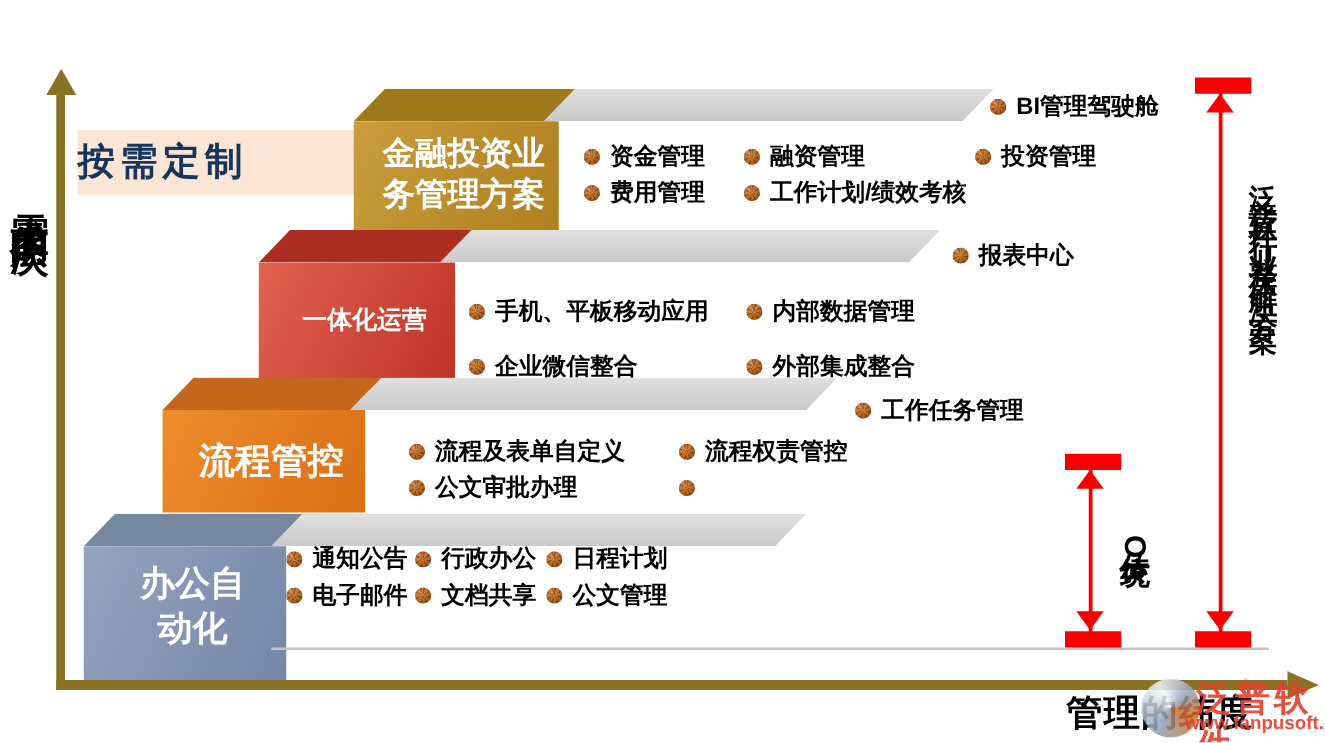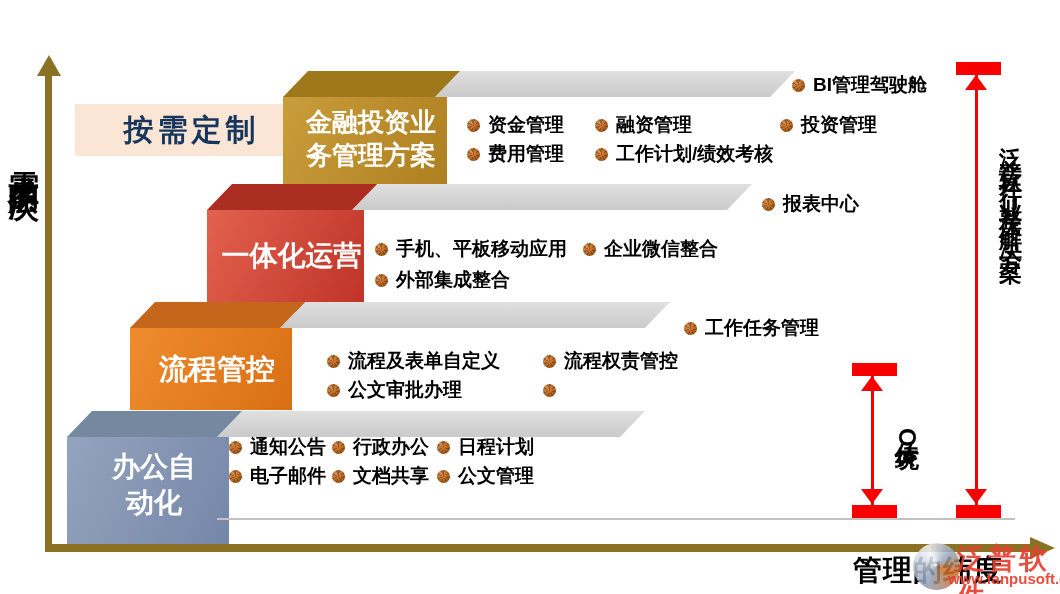--- a/index.html
+++ b/index.html
@@ -13,21 +13,21 @@
     border-left:12px solid transparent;border-right:12px solid transparent;border-bottom:21px solid var(--axis-gold,#8A7124);}
   .x-axis-line{position:absolute;left:45px;top:544px;width:985px;height:8px;background:var(--axis-gold,#8A7124);}
   .x-axis-head{position:absolute;left:1030px;top:537px;width:0;height:0;
     border-top:11px solid transparent;border-bottom:11px solid transparent;border-left:25px solid var(--axis-gold,#8A7124);}
   .y-axis-label{position:absolute;left:2px;top:146px;writing-mode:vertical-rl;
     font-size:31px;font-weight:700;letter-spacing:5px;}
   .x-axis-label{position:absolute;left:853px;top:551px;font-size:29px;font-weight:700;letter-spacing:1px;}
   
   .badge{position:absolute;left:62px;top:104px;width:233px;height:52px;background:var(--badge-bg,#FBE5D5);
     color:var(--badge-fg,#17365D);font-size:30px;font-weight:700;letter-spacing:4px;
-    text-align:center;line-height:52px;margin-left:13px;}
+    line-height:52px;}
   
   .tier{position:absolute;inset:0;}
   .cube-top,.band{position:absolute;height:26px;
     clip-path:polygon(25px 0,100% 0,calc(100% - 25px) 100%,0 100%);}
   .band{background:linear-gradient(#E0E0E0,#CACACA);}
   .cube-top{background:var(--c-top);}
   .cube-front{position:absolute;background:linear-gradient(115deg,var(--c-f1),var(--c-f2));
     color:#fff;text-align:center;white-space:pre-line;font-weight:700;padding-left:12px;}
   .face{position:absolute;display:grid;align-content:start;row-gap:1px;}
   .item{display:flex;align-items:center;gap:8px;height:28px;font-size:19px;font-weight:700;}
@@ -36,23 +36,23 @@
                radial-gradient(circle at 35% 30%,#DE8F4F,#B4641E 55%,#7A3C0C 95%);}
   .shelf-label{position:absolute;display:flex;align-items:center;gap:8px;font-size:19px;font-weight:700;}
   
   #tier0 .cube-top{left:283px;top:71px;width:177px;}
   #tier0 .cube-front{left:283px;top:97px;width:152px;height:88px;font-size:26px;line-height:33px;padding-top:9px;}
   #tier0 .band{left:435px;top:71px;width:360px;}
   #tier0 .face{left:435px;top:97px;width:555px;height:95px;padding:14px 0 0 32px;grid-template-columns:128px 185px 1fr;}
   #tier0 .shelf-label{left:792px;top:72px;}
   
   #tier1 .cube-top{left:207px;top:184px;width:170px;}
-  #tier1 .cube-front{left:207px;top:210px;width:145px;height:102px;font-size:28px;line-height:92px;}
+  #tier1 .cube-front{left:207px;top:210px;width:145px;height:102px;font-size:20px;line-height:92px;}
   #tier1 .band{left:352px;top:184px;width:400px;}
-  #tier1 .face{left:352px;top:210px;width:610px;height:95px;padding:24px 0 0 23px;grid-template-columns:208px 1fr;}
+  #tier1 .face{left:352px;top:210px;width:610px;height:95px;padding:24px 0 0 23px;grid-template-columns:208px 1fr;gap:14px;}
   #tier1 .item{height:30px;}
   #tier1 .shelf-label{left:762px;top:191px;text-align:right;}
   
   #tier2 .cube-top{left:130px;top:302px;width:175px;}
   #tier2 .cube-front{left:130px;top:328px;width:150px;height:82px;font-size:29px;line-height:82px;}
   #tier2 .band{left:280px;top:302px;width:390px;}
   #tier2 .face{left:280px;top:328px;width:580px;height:84px;padding:19px 0 0 47px;grid-template-columns:216px 1fr;}
   #tier2 .shelf-label{left:684px;top:315px;text-align:center;}
   
   #tier3 .cube-top{left:67px;top:411px;width:175px;}
@@ -130,20 +130,24 @@
 
   <div class="tier" id="tier1" style="--c-top: #AC2E22; --c-f1: #E2614F; --c-f2: #BE3326;">
     <div class="band"></div>
     <div class="face grid">
         <div class="item">
           <span class="dot"></span>
           <span>手机、平板移动应用</span>
         </div>
         <div class="item">
           <span class="dot"></span>
+          <span>内部数据管理</span>
+        </div>
+        <div class="item">
+          <span class="dot"></span>
           <span>企业微信整合</span>
         </div>
         <div class="item">
           <span class="dot"></span>
           <span>外部集成整合</span>
         </div>
       </div>
     <div class="cube-top"></div>
     <div class="cube-front">一体化运营</div>
     <div class="shelf-label">

